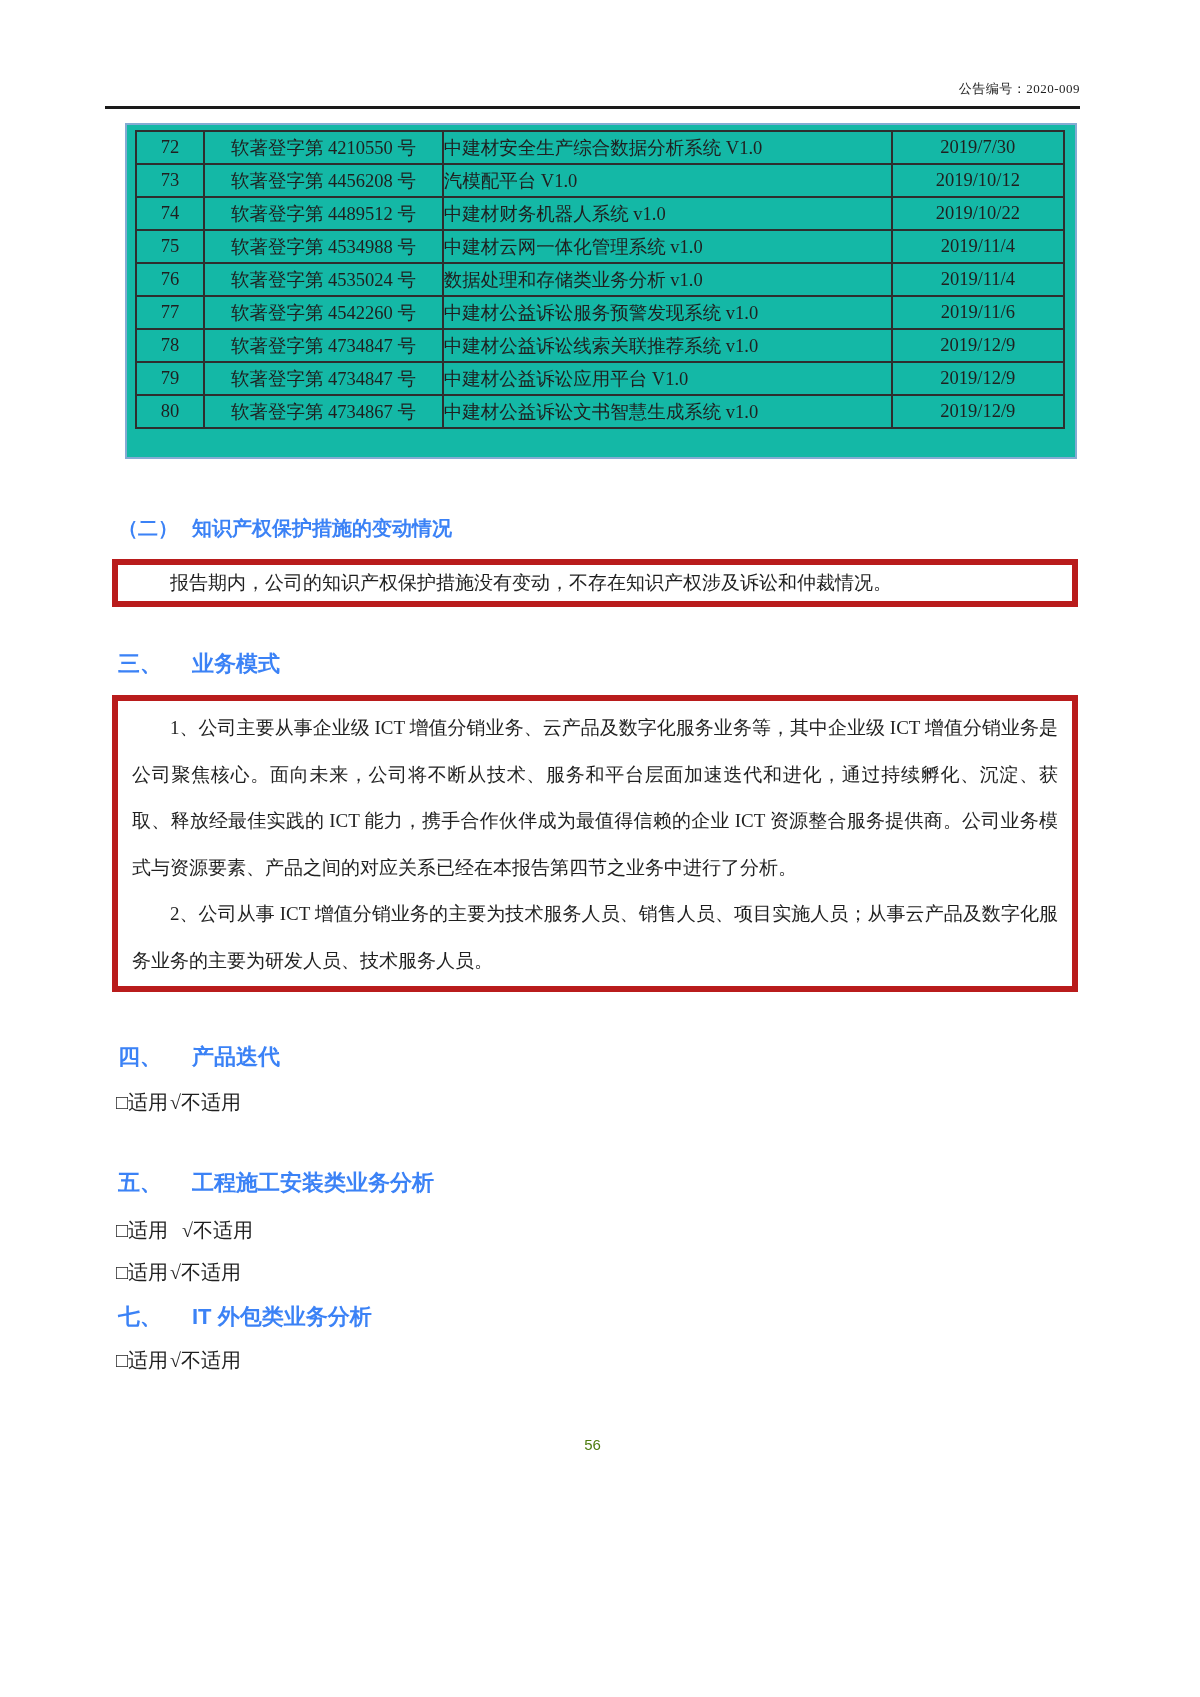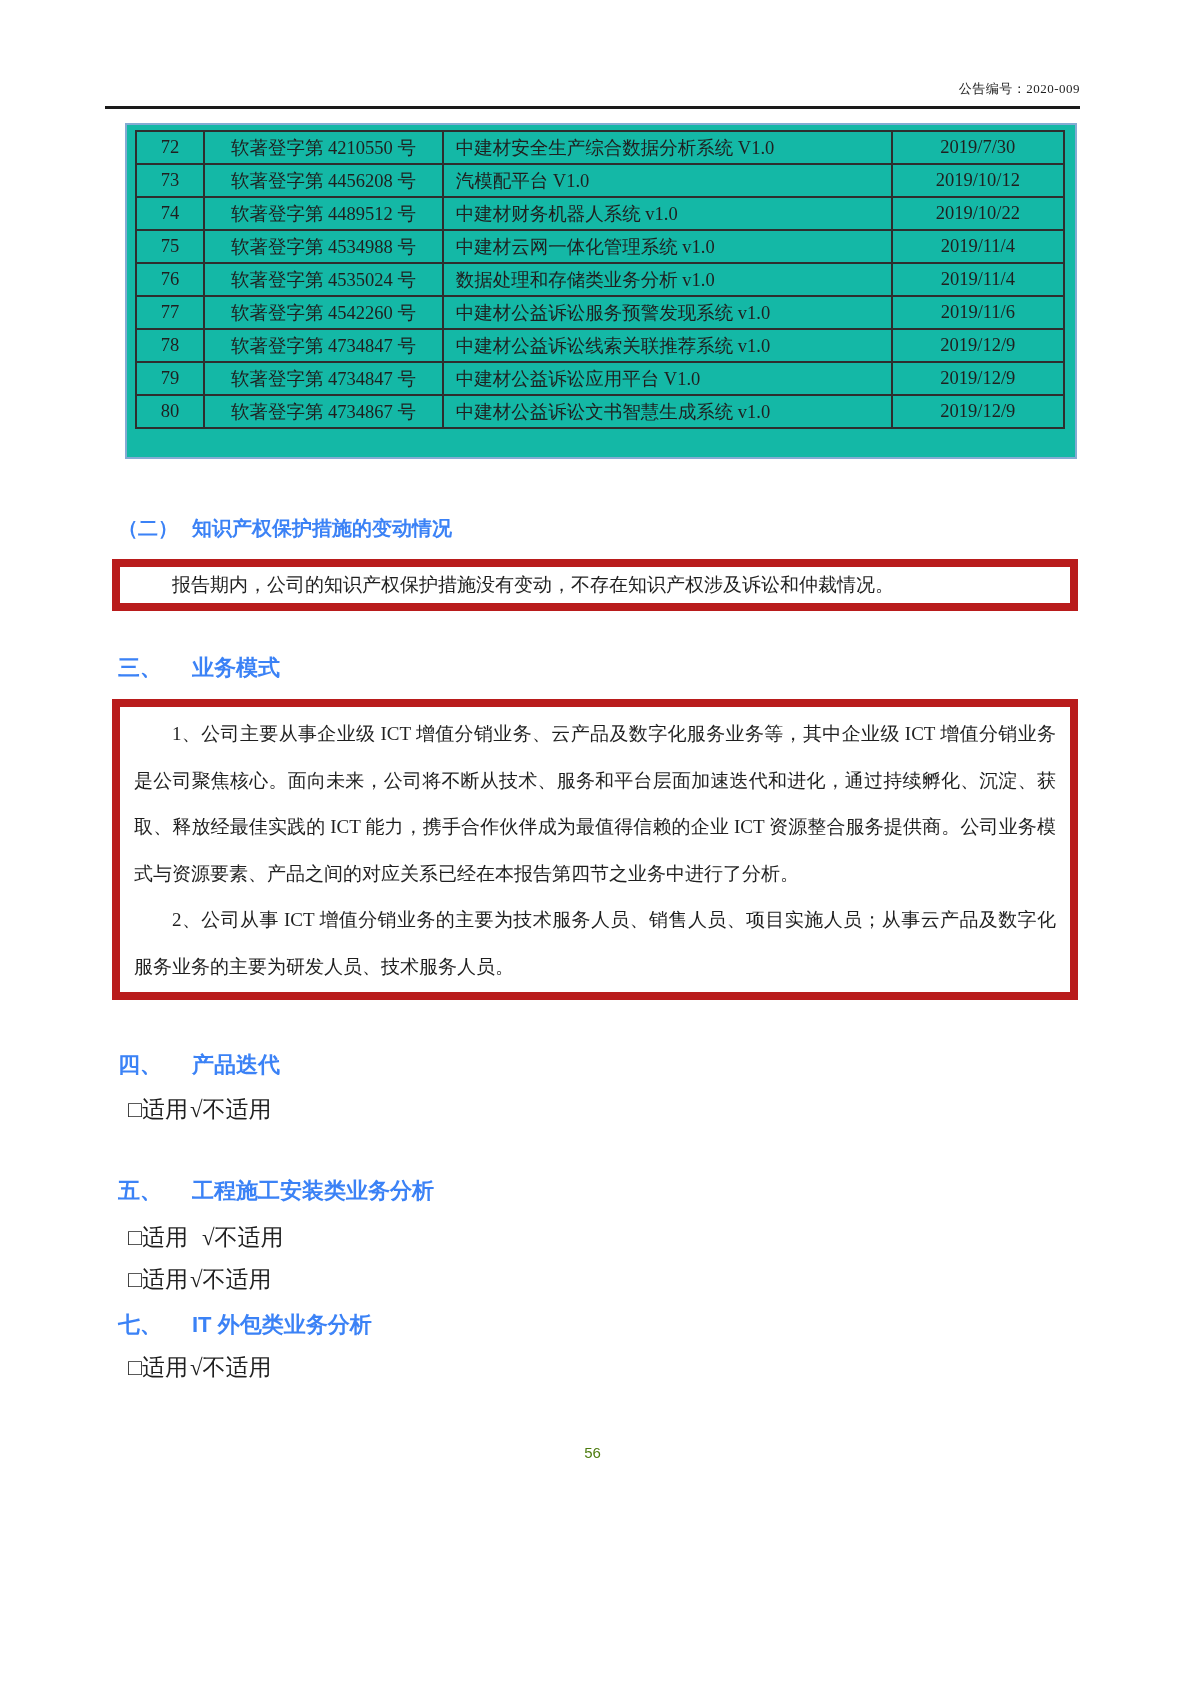--- a/index.html
+++ b/index.html
@@ -43,21 +43,21 @@
   }
   table.copyright td {
     border: 2px solid #2e2e2e;
     height: 33px;
     padding: 0 6px;
     text-align: center;
     white-space: nowrap;
   }
   table.copyright td.name {
     text-align: left;
-    padding-left: 12px;
+    padding-left: 0;
   }
   table.copyright col.c-no  { width: 68px; }
   table.copyright col.c-reg { width: 238px; }
   table.copyright col.c-nm  { width: 448px; }
   table.copyright col.c-dt  { width: 172px; }
   
   .sec-heading {
     font-family: "Liberation Sans", "DejaVu Sans", sans-serif;
     font-weight: bold;
     margin-left: 13px;
@@ -71,21 +71,21 @@
   .sec-main { font-size: 22px; }
   .mt-biz   { margin-top: 42px; }
   .mt-prod  { margin-top: 50px; }
   .mt-cons  { margin-top: 54px; }
   .mt-data  { margin-top: 56px; }
   .mt-it    { margin-top: 18px; }
   
   .text-frame {
     margin-left: 7px;
     width: 966px;
-    border: 8px solid #b91c1c;
+    border: 6px solid #b91c1c;
     background: #ffffff;
   }
   .text-frame.small {
     margin-top: 17px;
     padding: 6px 14px;
     font-size: 19px;
     line-height: 24px;
   }
   .text-frame.small p { text-indent: 2em; }
   .text-frame.large {
@@ -93,22 +93,22 @@
     padding: 4px 14px 2px 14px;
     font-size: 19px;
   }
   .text-frame.large p.para {
     text-indent: 2em;
     text-align: justify;
     line-height: 2.45;
   }
   
   .applicability {
-    margin-left: 23px;
-    font-size: 23px;
+    margin-left: 11px;
+    font-size: 20px;
     line-height: 24px;
   }
   .mt-a1 { margin-top: 18px; }
   .mt-a2 { margin-top: 20px; }
   .mt-a3 { margin-top: 18px; }
   .mt-a4 { margin-top: 16px; }
   .applicability .opt2 { margin-left: 2px; }
   .applicability .opt2.gap-wide { margin-left: 14px; }
   
   .page-number {

